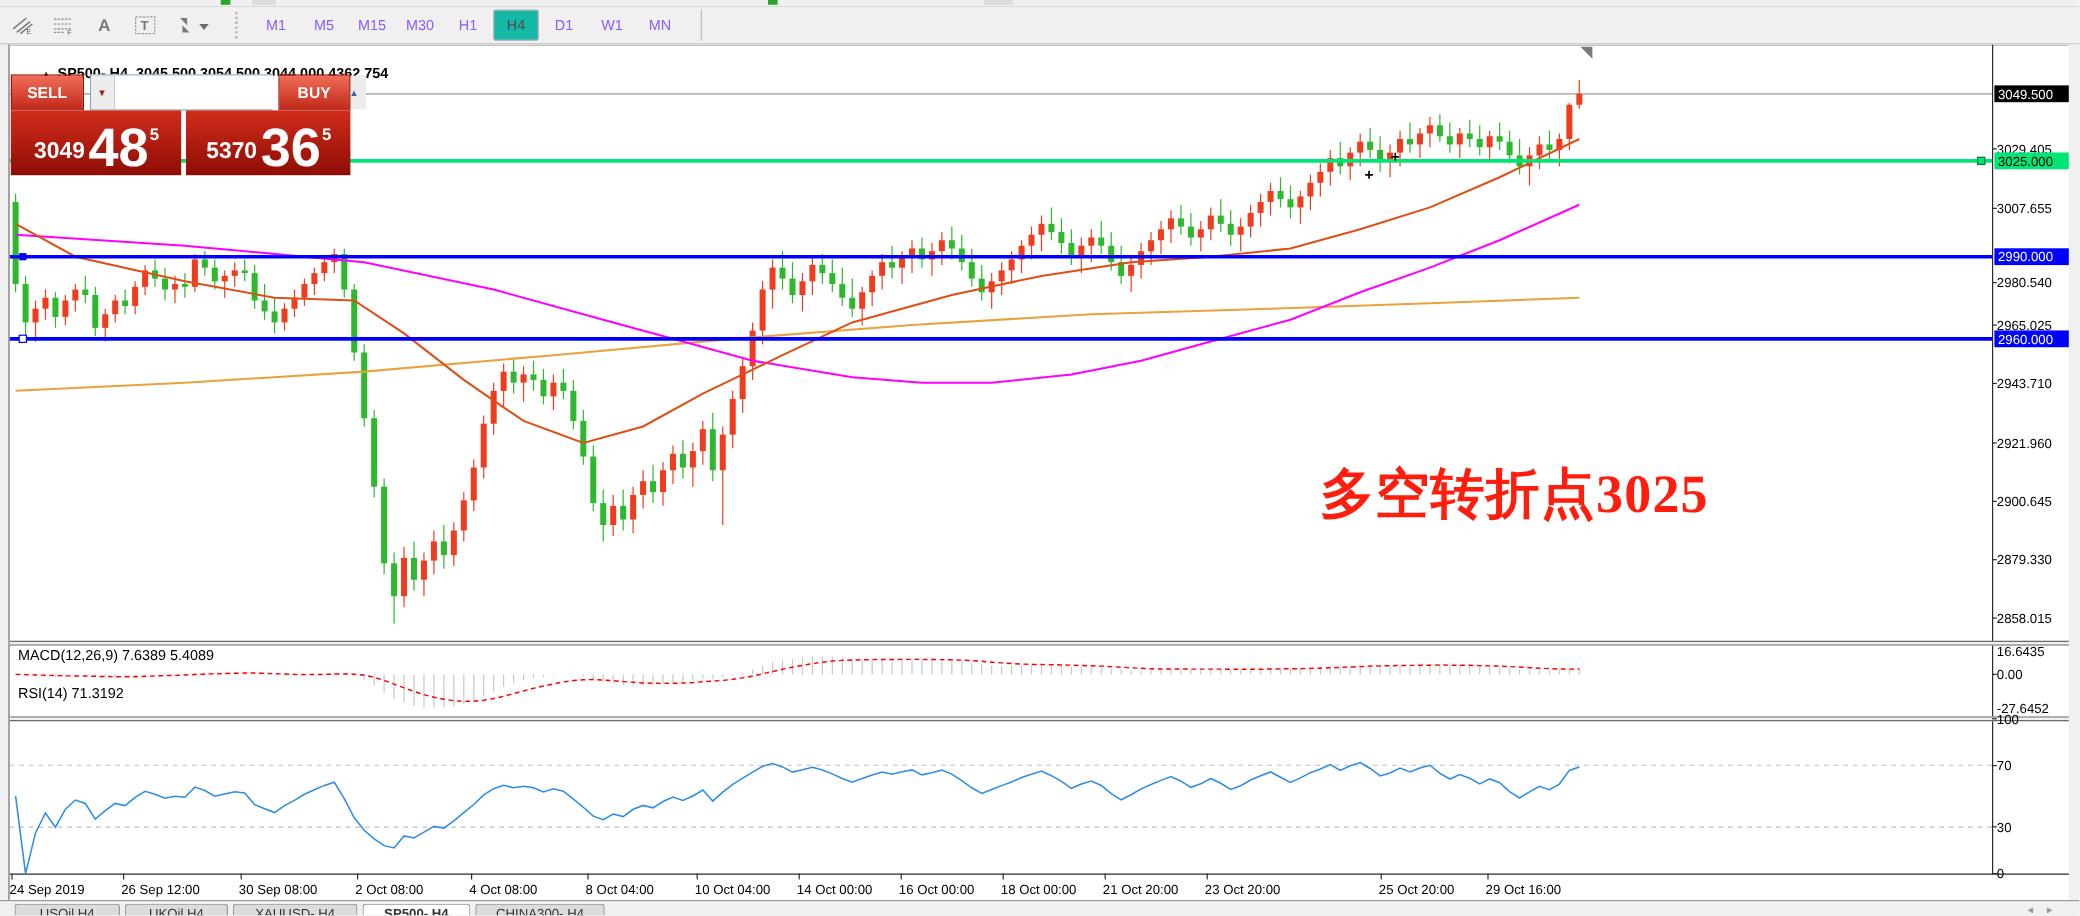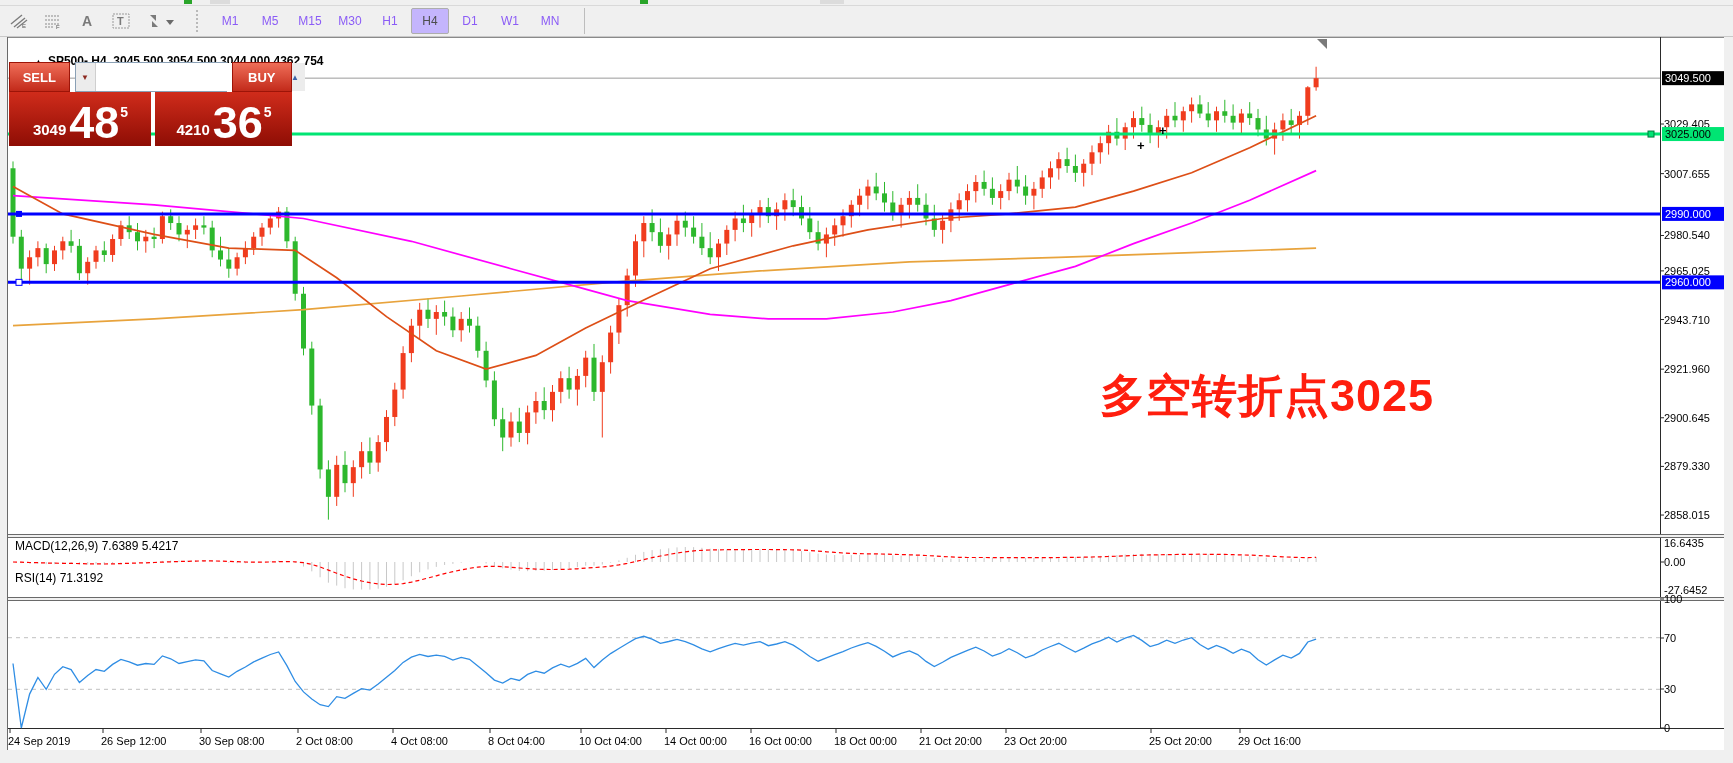--- a/index.html
+++ b/index.html
@@ -5,42 +5,42 @@
   html,body{margin:0;padding:0;background:#f0f0f0;font-family:"Liberation Sans",sans-serif;}
   #stage{position:relative;width:1733px;height:763px;overflow:hidden;background:#f0f0f0;}
   
   .top-sliver{position:absolute;left:0;top:0;width:1733px;height:5px;background:#f0f0f0;border-bottom:1px solid #d9d9d9;}
   .sliver-bit{position:absolute;top:0;height:4px;}
   
   .toolbar{position:absolute;left:0;top:6px;width:1733px;height:30px;background:#f0f0f0;border-bottom:1px solid #c9c9c9;display:flex;align-items:center;}
   .toolbtn{width:28px;height:24px;margin-left:4px;display:flex;align-items:center;justify-content:center;border:1px solid transparent;border-radius:2px;color:#6e6e6e;}
   .grip{width:4px;height:22px;margin:0 8px 0 14px;border-left:2px dotted #b9b9b9;}
   .tfbtn{min-width:30px;height:24px;padding:0 3px;margin:0 1px;display:flex;align-items:center;justify-content:center;font-size:12px;color:#8b5cf6;border:1px solid transparent;border-radius:2px;}
-  .tfbtn.active{background:#c4b5fd;border-color:#adadad;color:#4d4d4d;}
+  .tfbtn.active{background:#14b8a6;border-color:#adadad;color:#4d4d4d;}
   .tb-sep{width:1px;height:26px;background:#bdbdbd;margin-left:14px;}
   
   .chart-window{position:absolute;left:7px;top:37px;width:1717px;height:713px;background:#fff;border-left:1px solid #6a6a6a;box-sizing:border-box;}
   .right-gutter{position:absolute;left:1724px;top:37px;width:9px;height:726px;background:#f0f0f0;}
   .chart-header{position:absolute;left:6px;top:3px;font-size:12px;font-weight:bold;color:#000;white-space:pre;}
   .chart-header .arr{font-size:9px;margin-right:5px;}
   .pane-label{position:absolute;left:7px;font-size:12px;color:#000;}
-  .annotation{position:absolute;left:1092px;top:329px;font-size:45px;font-weight:bold;letter-spacing:1px;white-space:nowrap;}
+  .annotation{position:absolute;left:1092px;top:345px;font-size:45px;font-weight:bold;letter-spacing:1px;white-space:nowrap;font-family:Liberation Serif, serif;}
   
   .trade-panel{position:absolute;left:1px;top:25px;width:283px;height:84px;}
   .tp-row{position:absolute;left:0;top:0;width:283px;height:30px;display:flex;}
   .sell-btn,.buy-btn{width:61px;height:30px;display:flex;align-items:center;justify-content:center;color:#fff;font-size:13px;font-weight:bold;background:linear-gradient(#ef6e58,#c22a1a);border:1px solid #9d1408;box-sizing:border-box;}
   .vol-group{width:150px;height:28px;margin:0 5px;background:#fff;border:1px solid #8aa0b5;display:flex;align-items:stretch;box-sizing:content-box;}
   .vol-btn{width:20px;display:flex;align-items:center;justify-content:center;background:#ececec;font-size:8px;border:0;}
   .vol-btn.down{color:#8c2a20;border-right:1px solid #cfcfcf;}
   .vol-btn.up{color:#3c64a8;border-left:1px solid #cfcfcf;}
   .vol-input{flex:1;border:0;outline:none;text-align:right;font-size:14px;padding-right:6px;font-family:"Liberation Sans",sans-serif;}
   .price-box{position:absolute;top:30px;height:54px;color:#fff;background:linear-gradient(#d02c1b,#8e0d04);display:flex;align-items:flex-end;justify-content:center;padding-bottom:4px;box-sizing:border-box;}
   .price-box.left{left:0;width:142px;}
   .price-box.right{left:146px;width:137px;}
-  .p-small{font-size:15px;font-weight:bold;margin:0 3px 4px 0;}
+  .p-small{font-size:19px;font-weight:bold;margin:0 3px 4px 0;}
   .p-big{font-size:45px;font-weight:bold;line-height:0.85;}
   .p-sup{font-size:14px;font-weight:bold;position:relative;top:-22px;left:1px;}
   
   .tabbar{position:absolute;left:0;top:750px;width:1733px;height:13px;background:#f0f0f0;border-top:1px solid #9a9a9a;overflow:hidden;}
   .tab{position:absolute;top:2px;height:20px;background:#dcdcdc;border:1px solid #9a9a9a;border-bottom:0;border-radius:3px 3px 0 0;font-size:11px;color:#333;display:flex;justify-content:center;padding-top:2px;box-sizing:border-box;}
   .tab.active{background:#fff;font-weight:bold;}
   .tab-scroll{position:absolute;top:3px;left:1688px;font-size:8px;color:#999;letter-spacing:3px;}
   svg text{font-family:"Liberation Sans",sans-serif;}
 </style>
 </head>
@@ -693,27 +693,45 @@
           <button class="vol-btn up">▲</button>
         </div>
         <div class="buy-btn">BUY</div>
       </div>
       <div class="price-box left">
         <span class="p-small">3049</span>
         <span class="p-big">48</span>
         <span class="p-sup">5</span>
       </div>
       <div class="price-box right">
-        <span class="p-small">4210</span>
+        <span class="p-small">5370</span>
         <span class="p-big">36</span>
         <span class="p-sup">5</span>
       </div>
     </div>
 
-    <div class="pane-label" style="top:502px;">MACD(12,26,9) 7.6389 5.4217</div>
+    <div class="pane-label" style="top:502px;">MACD(12,26,9) 7.6389 5.4089</div>
     <div class="pane-label" style="top:534px;">RSI(14) 71.3192</div>
     <div class="annotation" style="color: rgb(255, 30, 14);">多空转折点3025</div>
   </div>
 
   <div class="right-gutter"></div>
 
+  <div class="tabbar">
+    <div class="tab" style="left:12px;width:88px;">
+        <span>USOil,H4</span>
+      </div>
+    <div class="tab" style="left:104px;width:86px;">
+        <span>UKOil,H4</span>
+      </div>
+    <div class="tab" style="left:194px;width:104px;">
+        <span>XAUUSD-,H4</span>
+      </div>
+    <div class="tab active" style="left:302px;width:90px;">
+        <span>SP500-,H4</span>
+      </div>
+    <div class="tab" style="left:396px;width:108px;">
+        <span>CHINA300-,H4</span>
+      </div>
+    <div class="tab-scroll">◄ ►</div>
+  </div>
 
 </div>
 
 </body></html>

